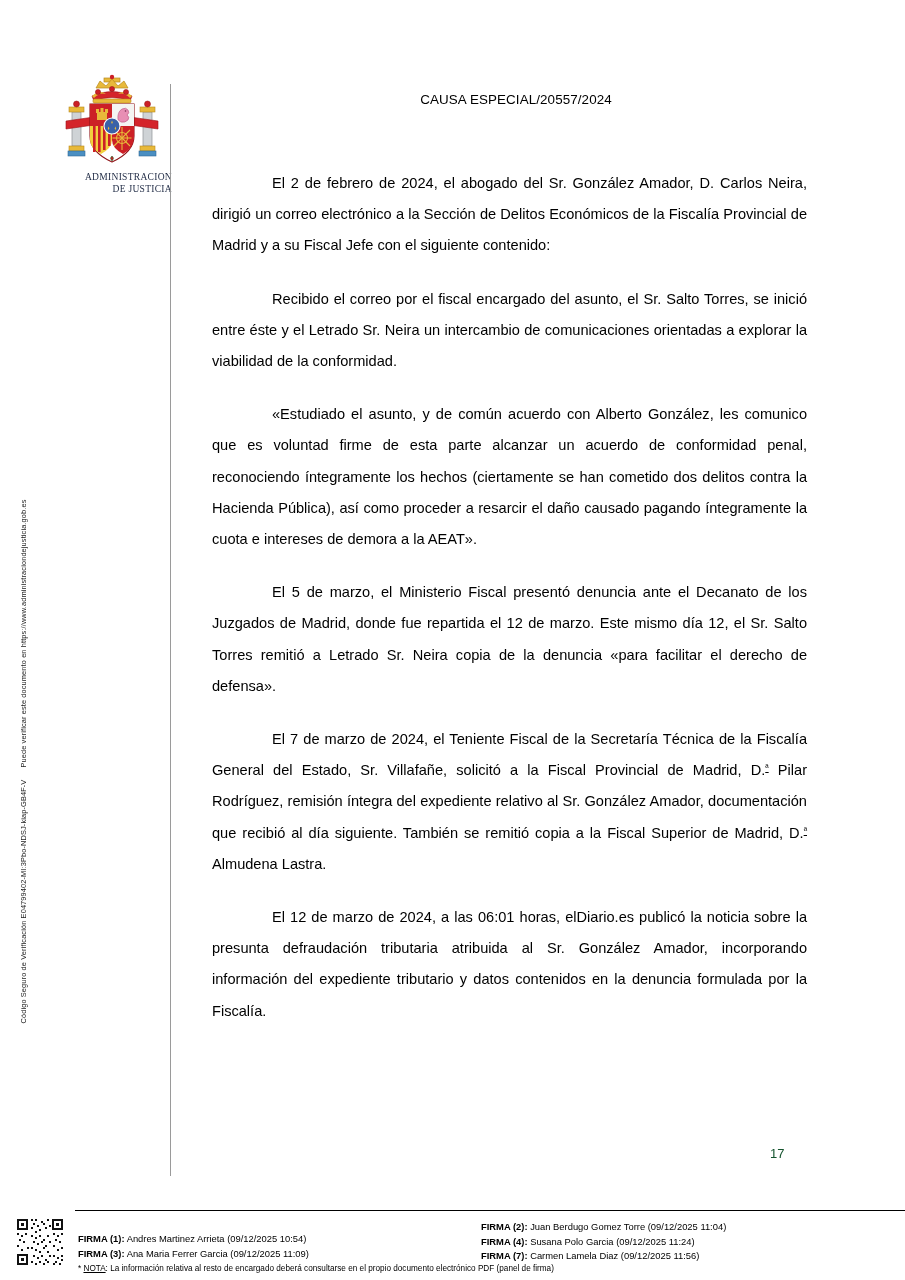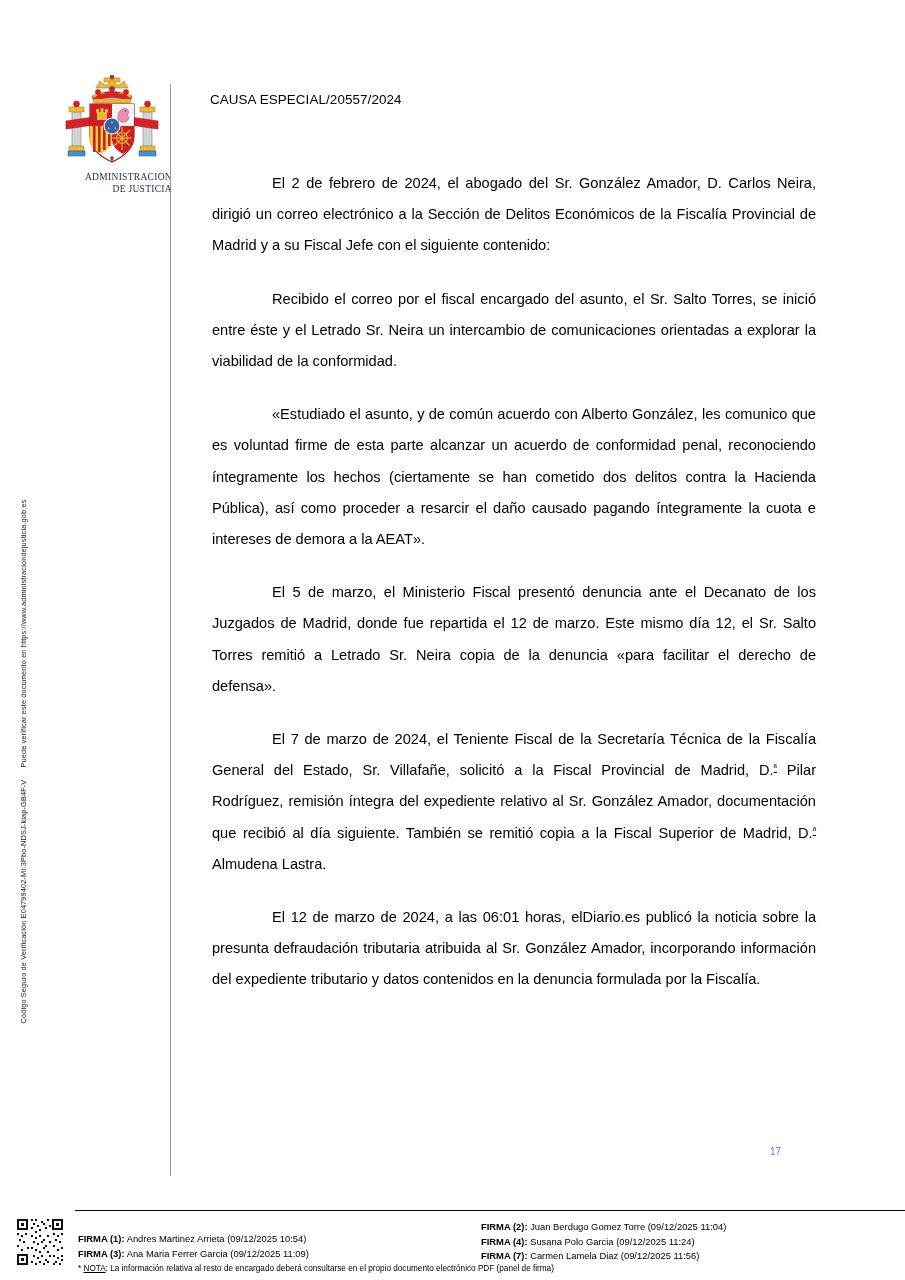--- a/index.html
+++ b/index.html
@@ -70,57 +70,57 @@
     height: 1092px;
     background: #9a9a9a;
   }
 
   
   .doc-header {
     position: absolute;
     left: 210px;
     top: 92px;
     width: 612px;
-    text-align: left;
+    text-align: center;
     font-size: 13.4px;
     color: #000;
     letter-spacing: 0.1px;
   }
 
   
   .body-col {
     position: absolute;
     left: 212px;
     top: 168px;
     width: 608px;
   }
   .para {
     text-align: justify;
     text-justify: inter-word;
     font-size: 14.6px;
     line-height: 31.2px;
     text-indent: 60px;
-    margin: 0 4px 22px 0;
+    margin: 0 13px 22px 0;
     color: #000;
   }
   .para:last-child { margin-bottom: 0; }
   sup.ord {
     font-size: 0.62em;
     vertical-align: 0.45em;
     text-decoration: underline;
     line-height: 0;
   }
 
   
   .page-num {
     position: absolute;
     left: 770px;
     top: 1146px;
-    font-size: 10px;
-    color: #8b5cf6;
+    font-size: 13px;
+    color: #14532d;
   }
 
   
   .footer {
     position: absolute;
     left: 0px;
     top: 1196px;
     width: 905px;
     height: 84px;
   }

